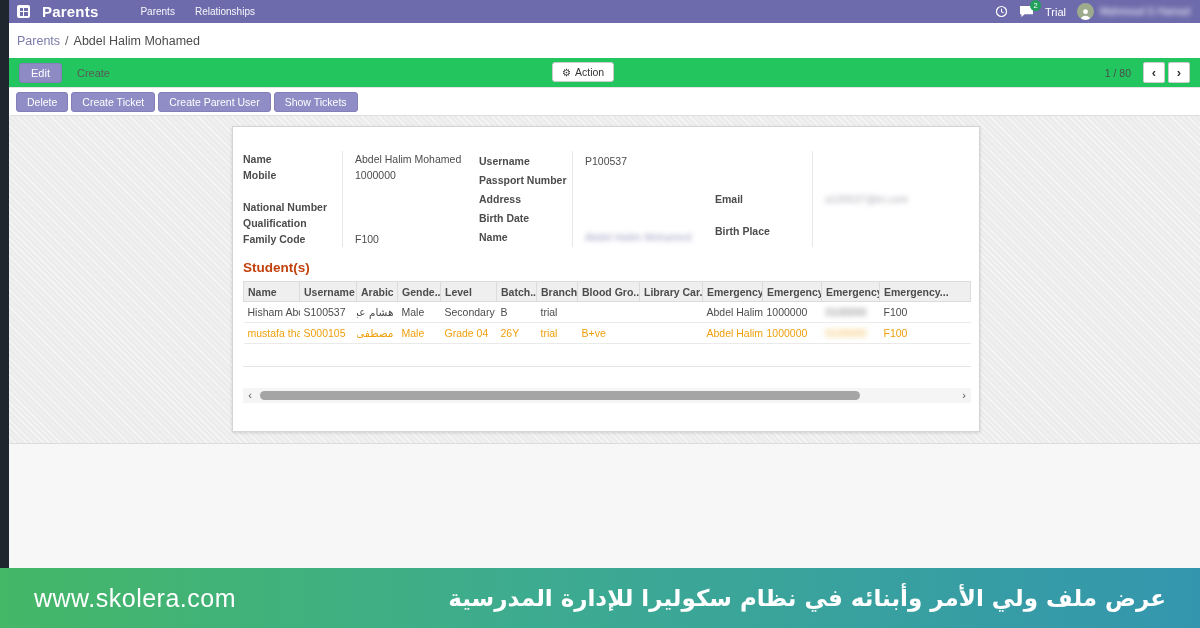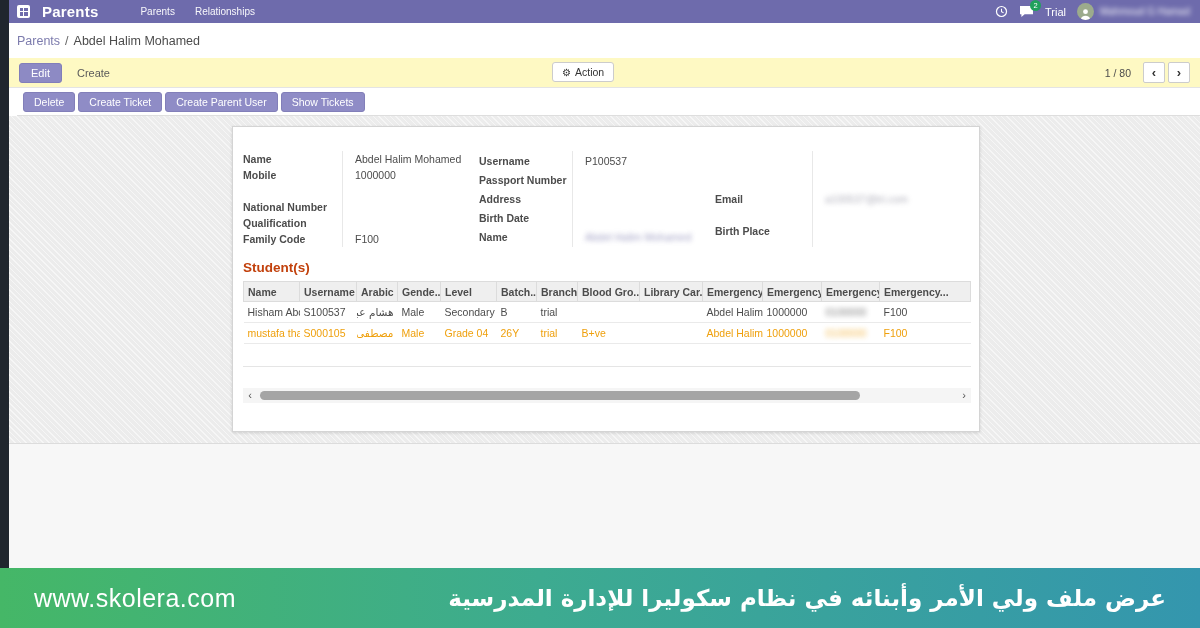--- a/index.html
+++ b/index.html
@@ -23,32 +23,32 @@
   .user-chip { display:flex; align-items:center; gap:6px; cursor:pointer; }
   .avatar { width:17px; height:17px; border-radius:50%; background:#9cab8c; overflow:hidden; display:flex; align-items:flex-end; justify-content:center; filter:blur(.6px); }
   .user-name { font-size:10px; filter:blur(2.6px); opacity:.9; }
 
   
   .breadcrumb-bar { margin-left:9px; height:35px; background:#fff; display:flex; align-items:center; padding-left:8px; font-size:12.5px; color:#4c4c4c; }
   .bc-link { color:#7c7bad; cursor:pointer; }
   .bc-sep { margin:0 5px; color:#666; }
 
   
-  .status-bar { margin-left:9px; height:30px; background:#fef9c3; display:flex; align-items:center; padding:0 10px; border-bottom:1px solid #e4e4e4; position:relative; }
+  .status-bar { margin-left:9px; height:30px; background:#22c55e; display:flex; align-items:center; padding:0 10px; border-bottom:1px solid #e4e4e4; position:relative; }
   .edit-btn { background:#8d8ac4; border:1px solid #817eba; color:#fff; font-size:11px; padding:3px 11px; border-radius:3px; cursor:pointer; }
   .create-link { margin-left:15px; font-size:11px; color:#5a5a5a; cursor:pointer; }
   .action-btn { position:absolute; left:543px; top:4px; background:#fff; border:1px solid #ccc; border-radius:3px; font-size:10.5px; color:#333; padding:3px 9px; display:flex; align-items:center; gap:4px; cursor:pointer; }
   .gear { font-size:10px; }
   .pager { margin-left:auto; display:flex; align-items:center; gap:12px; }
   .pager-count { font-size:10.5px; color:#4c4c4c; }
   .pager-btns { display:flex; gap:3px; }
   .pager-btns button { width:22px; height:21px; background:#fff; border:1px solid #ccc; border-radius:2px; font-size:13px; font-weight:700; color:#333; cursor:pointer; line-height:1; }
 
   
-  .smart-bar { margin-left:17px; height:28px; background:#fff; display:flex; align-items:center; gap:3px; padding:0 6px; border-bottom:1px solid #dedede; }
+  .smart-bar { margin-left:10px; height:28px; background:#fff; display:flex; align-items:center; gap:3px; padding:0 6px; border-bottom:1px solid #dedede; }
   .smart-btn { background:#8f8cc6; border:1px solid #827fb9; color:#fff; font-size:10.5px; padding:3px 10px; border-radius:3px; cursor:pointer; white-space:nowrap; }
 
   
   .content { margin-left:9px; height:327px; position:relative; background-color:#ececec;
     background-image:repeating-linear-gradient(45deg, rgba(255,255,255,.55) 0, rgba(255,255,255,.55) 1px, transparent 1px, transparent 4px); }
   .card { position:absolute; left:223px; top:10px; width:748px; height:306px; background:#fff; border:1px solid #d4d4d4; box-shadow:0 1px 3px rgba(0,0,0,.13); }
 
   
   .form-grid { display:flex; padding:24px 0 0 10px; }
   .fgroup { display:table; }

